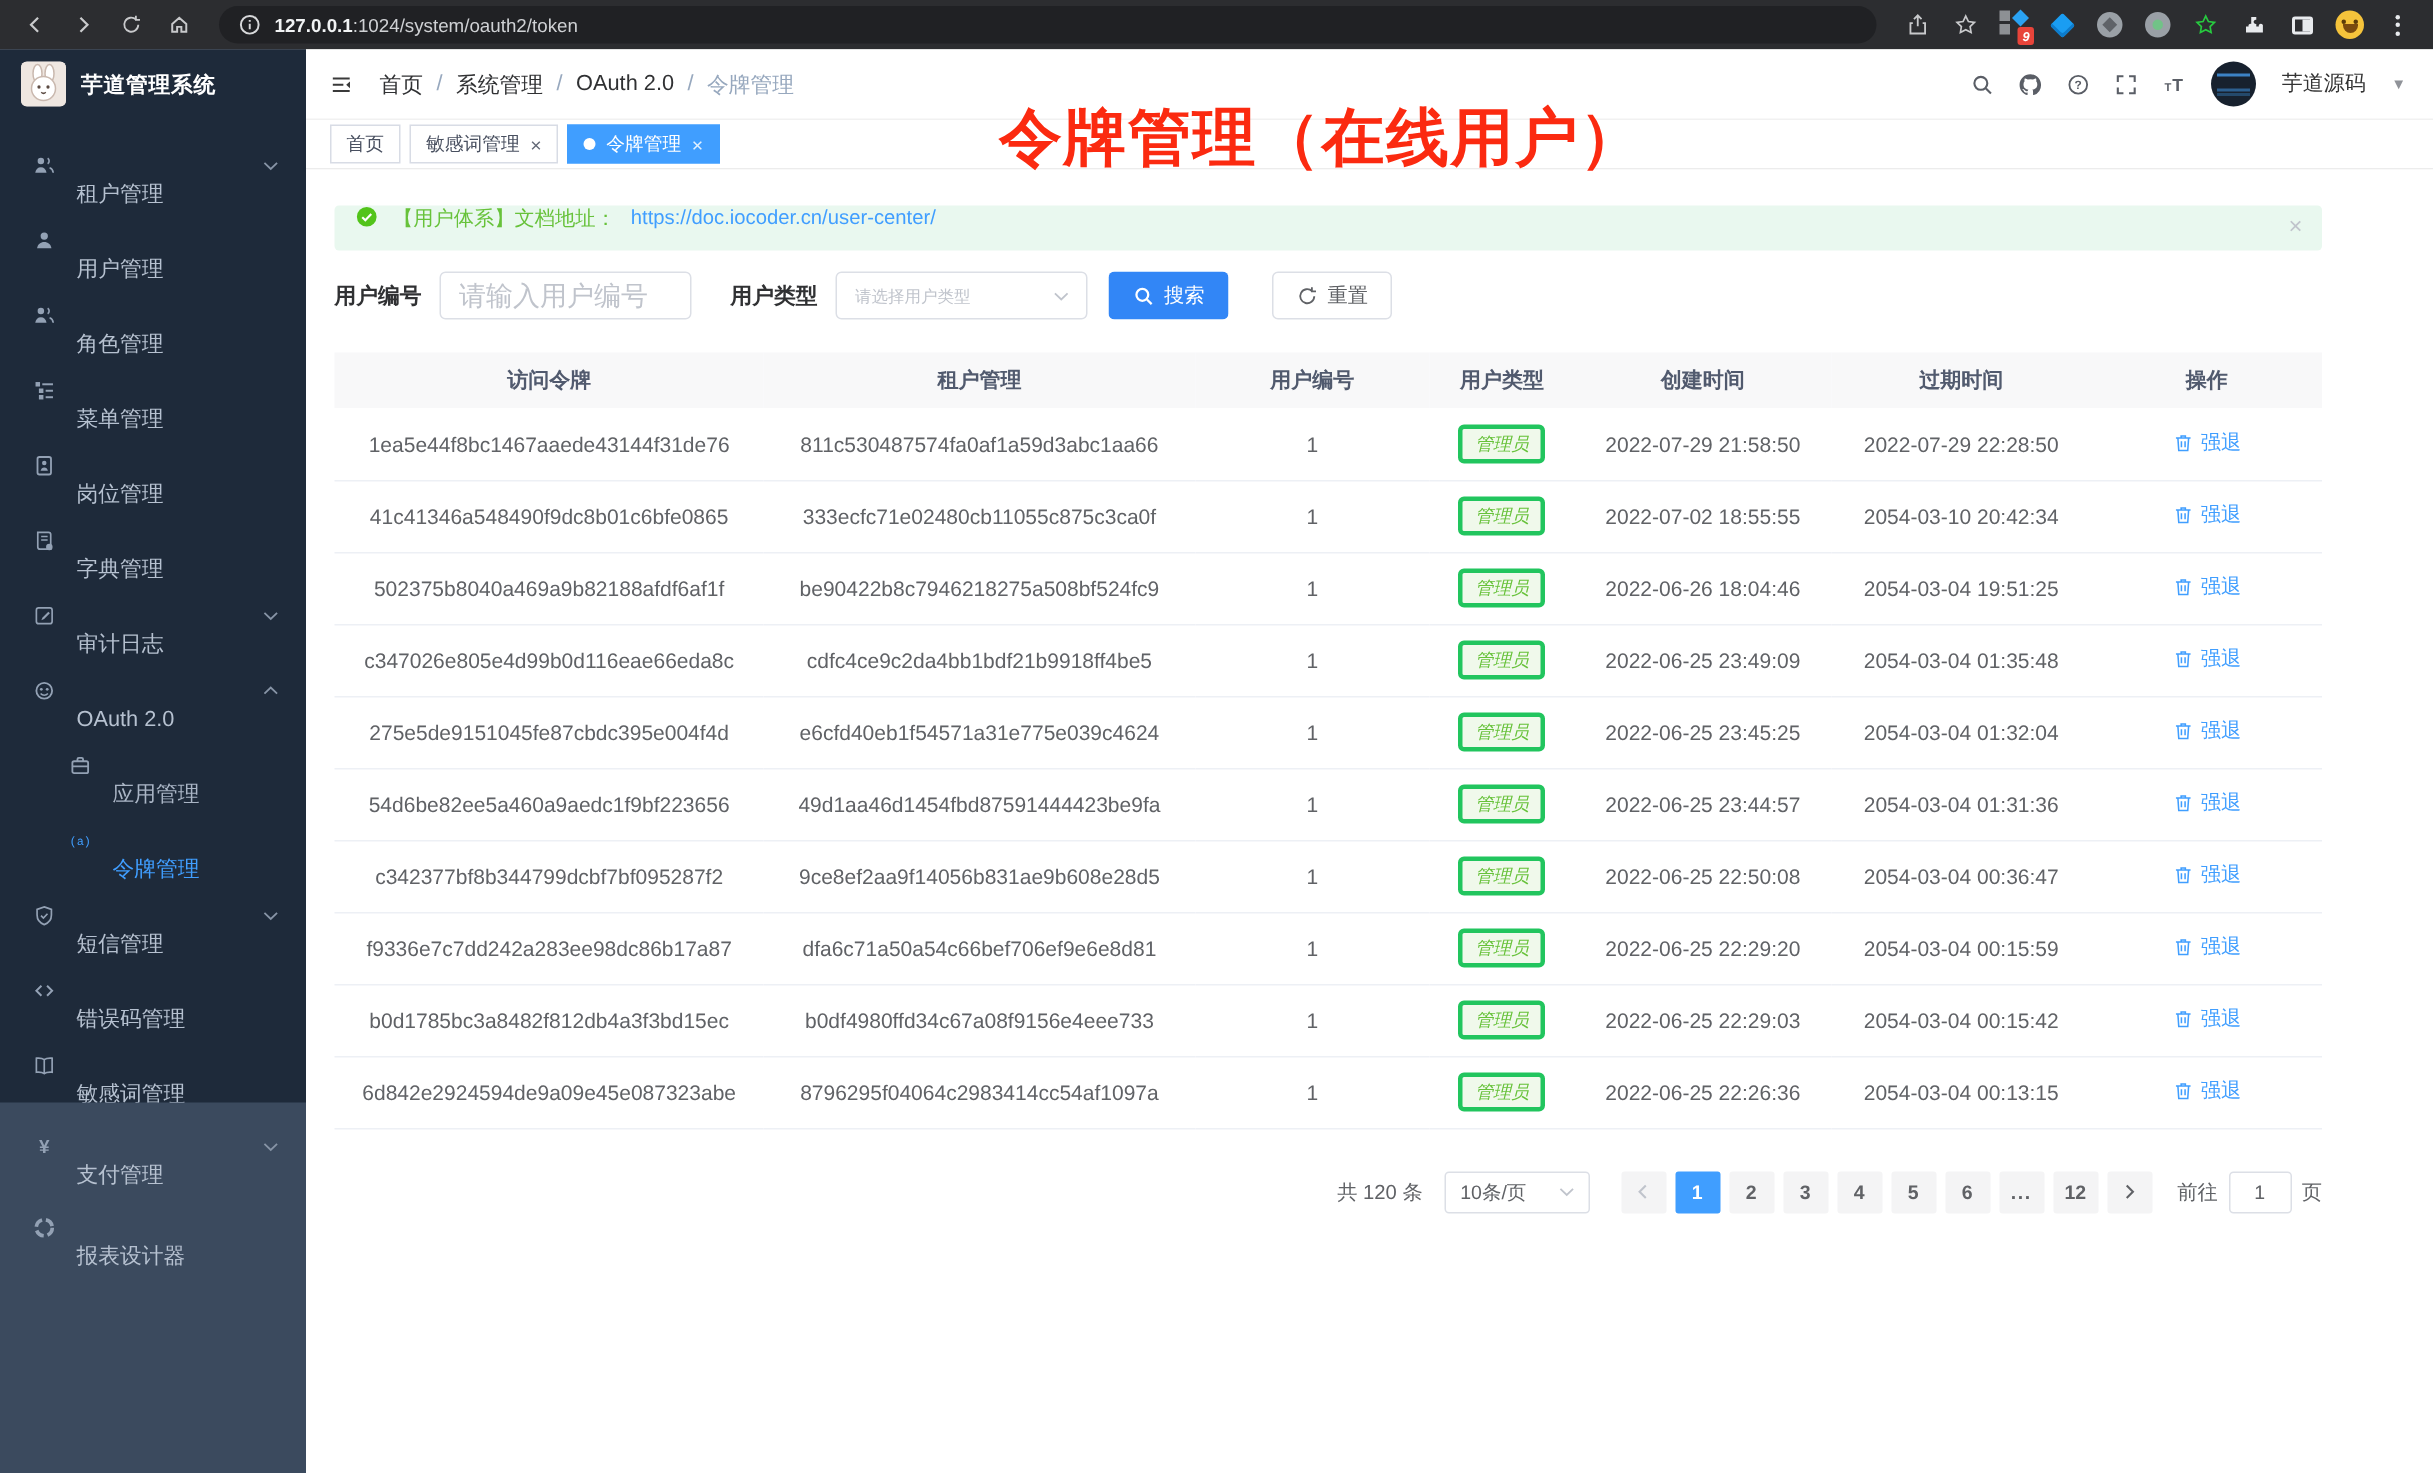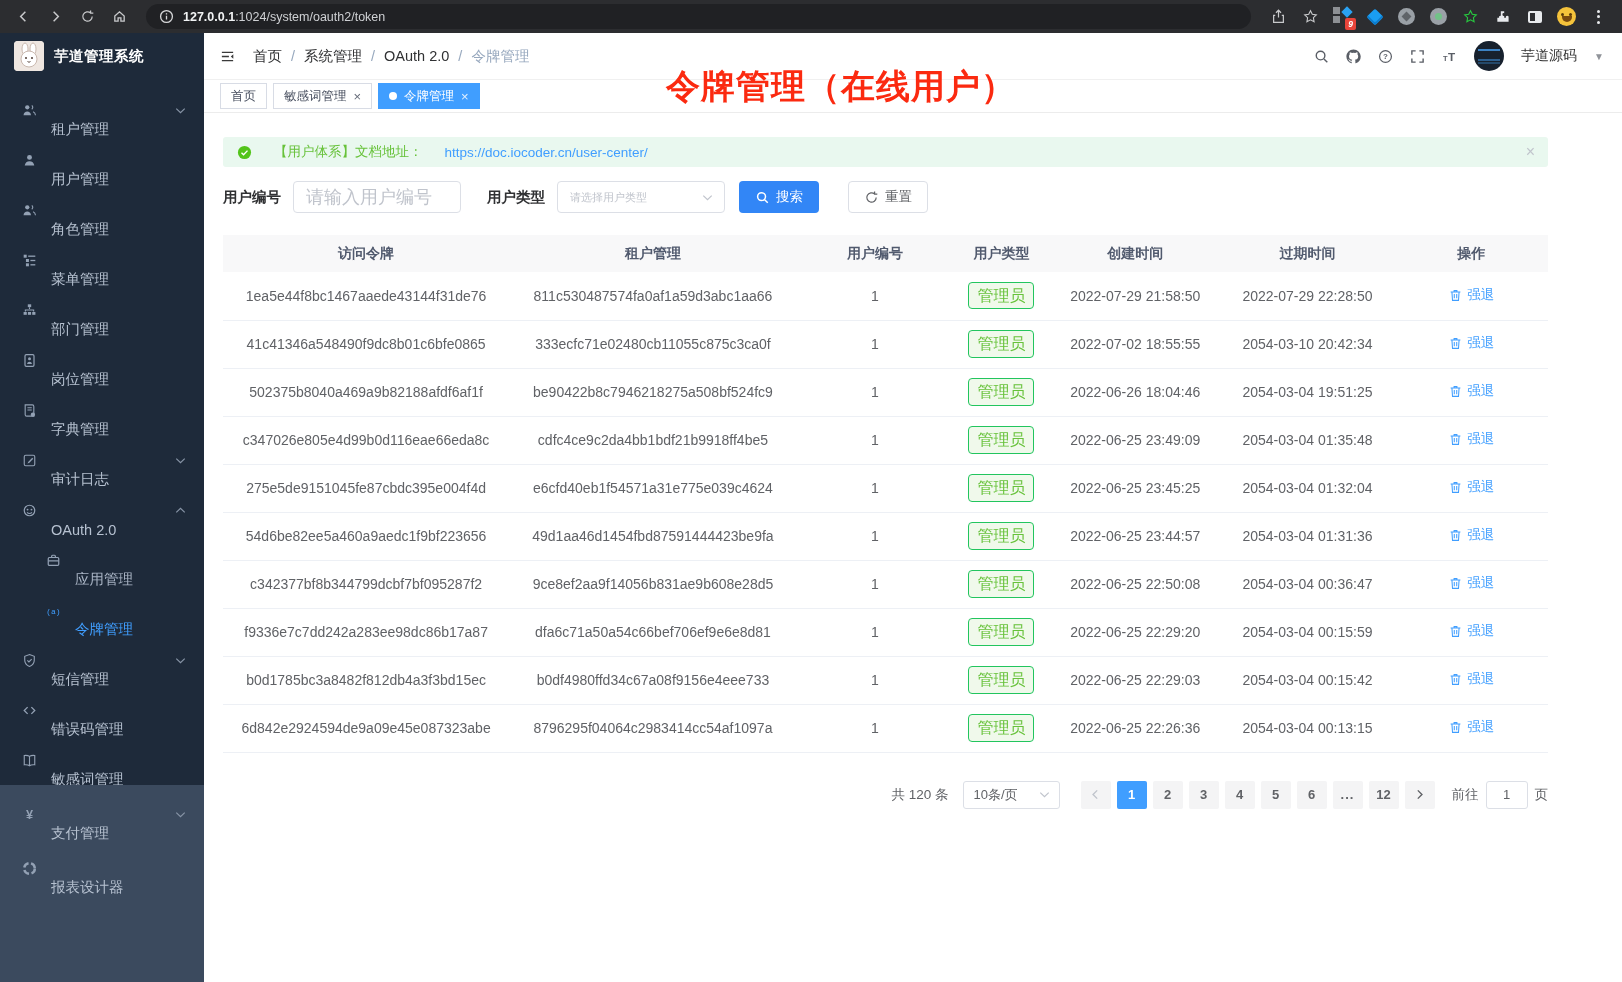--- a/index.html
+++ b/index.html
@@ -75,21 +75,21 @@
   .tagsbar{height:33px;display:flex;align-items:center;gap:6px;padding:0 16px;border-bottom:1px solid #ececec;box-shadow:0 1px 3px rgba(0,0,0,.05);background:#fff;flex:0 0 auto;}
   .tag{height:26px;display:inline-flex;align-items:center;gap:7px;padding:0 10px;border:1px solid #d8dce5;background:#fff;color:#495060;font-size:12.5px;cursor:pointer;}
   .tag .dot{display:none;width:8px;height:8px;border-radius:50%;background:#fff;}
   .tag.active{background:#409eff;border-color:#409eff;color:#fff;}
   .tag.active .dot{display:inline-block;}
   .tag .tag-close{display:none;font-size:13px;line-height:1;opacity:.85;}
   .tag.closable .tag-close{display:inline;}
 
   
   .content{flex:1 1 auto;padding:24px 74px 0 19px;position:relative;background:#fff;min-width:0;}
-  .alert{height:30px;background:#e9f8ef;border-radius:3px;display:flex;align-items:center;gap:22px;padding:0 14px;font-size:13.5px;color:#67c23a;position:relative;margin-bottom:14px;}
+  .alert{height:30px;background:#e9f8ef;border-radius:3px;display:flex;align-items:flex-start;gap:10px;padding:0 14px;font-size:13.5px;color:#67c23a;position:relative;margin-bottom:14px;}
   .alert-link{color:#409eff;text-decoration:none;cursor:pointer;}
   .alert-close{position:absolute;right:13px;top:50%;transform:translateY(-50%);color:#c0c4cc;font-size:16px;cursor:pointer;line-height:1;}
 
   .filters{display:flex;align-items:center;margin:14px 0 22px;}
   .f-label{font-size:14.5px;font-weight:700;color:#303133;margin-right:12px;}
   .f-label.second{margin-left:26px;}
   .f-input{width:168px;height:32px;border:1px solid #dcdfe6;border-radius:4px;padding:0 12px;font-size:18px;color:#606266;outline:none;}
   .f-input::placeholder{color:#c0c4cc;}
   .f-select{width:168px;height:32px;border:1px solid #dcdfe6;border-radius:4px;display:flex;align-items:center;justify-content:space-between;padding:0 9px 0 12px;font-size:11px;color:#c0c4cc;cursor:pointer;}
   .f-select .chev{color:#c0c4cc;}
@@ -100,36 +100,36 @@
   table.grid{width:100%;border-collapse:collapse;font-size:14px;color:#606266;table-layout:fixed;}
   .grid thead th{background:#f8f8f9;color:#515a6e;font-weight:700;height:37px;text-align:center;font-size:14px;}
   .grid tbody td{height:48px;text-align:center;border-bottom:1px solid #edf0f5;overflow:hidden;white-space:nowrap;}
   .col-token{width:21.6%;}
   .col-rtoken{width:21.7%;}
   .col-uid{width:11.8%;}
   .col-utype{width:7.3%;}
   .col-ctime{width:12.9%;}
   .col-etime{width:13.1%;}
   .col-op{width:11.6%;}
-  .badge{display:inline-block;padding:3px 8px;background:#f0f9eb;border:1px solid #22c55e;color:#67c23a;border-radius:4px;font-size:16px;line-height:1.2;}
+  .badge{display:inline-block;padding:3px 8px;background:#f0f9eb;border:3px solid #22c55e;color:#67c23a;border-radius:4px;font-size:12px;line-height:1.2;font-style:italic;}
   .action-link{color:#409eff;display:inline-flex;align-items:center;gap:4px;font-size:13.5px;cursor:pointer;}
 
   .pagination{display:flex;align-items:center;justify-content:flex-end;margin-top:28px;font-size:13px;color:#606266;}
   .pg-total{margin-right:14px;font-size:13.5px;}
   .size-select{width:97px;height:28px;border:1px solid #dcdfe6;border-radius:3px;display:flex;align-items:center;justify-content:space-between;padding:0 7px 0 10px;color:#606266;cursor:pointer;margin-right:18px;font-size:13px;}
   .size-select .chev{color:#c0c4cc;}
   .pager{display:flex;align-items:center;}
   .page,.pager-btn{min-width:30px;height:28px;margin:0 3px;background:#f4f4f5;border-radius:2px;display:inline-flex;align-items:center;justify-content:center;color:#606266;font-weight:700;font-size:13px;cursor:pointer;padding:0 4px;}
   .page.active{background:#409eff;color:#fff;}
   .page.dots{letter-spacing:1px;font-weight:700;}
   .pager-btn.prev{color:#c0c4cc;}
   .goto{display:flex;align-items:center;gap:7px;margin-left:14px;font-size:13.5px;}
   .goto-input{width:42px;height:28px;border:1px solid #dcdfe6;border-radius:3px;text-align:center;color:#606266;font-size:13px;outline:none;}
 
-  .red-overlay{position:absolute;left:666px;top:64px;color:#fb2a10;font-size:34px;font-weight:600;letter-spacing:1px;z-index:20;pointer-events:none;white-space:nowrap;}
+  .red-overlay{position:absolute;left:666px;top:64px;color:#fb2a10;font-size:42px;font-weight:600;letter-spacing:1px;z-index:20;pointer-events:none;white-space:nowrap;}
 </style>
 </head>
 <body>
 
 <div class="browser-bar">
   <span class="bicon">
       <span>
         <svg viewBox="0 0 16 16" width="15" height="15">
           <path d="M10 3L5 8l5 5" fill="none" stroke="currentColor" stroke-width="1.6"></path>
         </svg>
@@ -295,33 +295,20 @@
               <rect x="4.2" y="6.4" width="3.2" height="3.2" fill="currentColor"></rect>
               <rect x="9" y="7.3" width="5.2" height="1.4" fill="currentColor"></rect>
               <rect x="4.2" y="11" width="3.2" height="3.2" fill="currentColor"></rect>
               <rect x="9" y="11.9" width="5.2" height="1.4" fill="currentColor"></rect>
             </svg>
           </span>
           <span class="label">菜单管理</span>
           <span class="chev"></span>
         </div>
 
-        <div class="menu-item">
-          <span class="mi">
-            <svg viewBox="0 0 16 16" width="15" height="15">
-              <rect x="6.2" y="1.4" width="3.6" height="3" fill="currentColor"></rect>
-              <path d="M8 4.4v2.1M3.6 9V7.4h8.8V9" stroke="currentColor" fill="none" stroke-width="1.2"></path>
-              <rect x="1.7" y="9.6" width="3.4" height="3" fill="currentColor"></rect>
-              <rect x="6.3" y="9.6" width="3.4" height="3" fill="currentColor"></rect>
-              <rect x="10.9" y="9.6" width="3.4" height="3" fill="currentColor"></rect>
-            </svg>
-          </span>
-          <span class="label">部门管理</span>
-          <span class="chev"></span>
-        </div>
 
         <div class="menu-item">
           <span class="mi">
             <svg viewBox="0 0 16 16" width="15" height="15">
               <rect x="3.2" y="1.8" width="9.6" height="12.4" rx="1.4" fill="none" stroke="currentColor" stroke-width="1.3"></rect>
               <circle cx="8" cy="6" r="1.6" fill="currentColor"></circle>
               <path d="M5.4 11.6c.3-1.6 1.3-2.4 2.6-2.4s2.3.8 2.6 2.4z" fill="currentColor"></path>
             </svg>
           </span>
           <span class="label">岗位管理</span>

